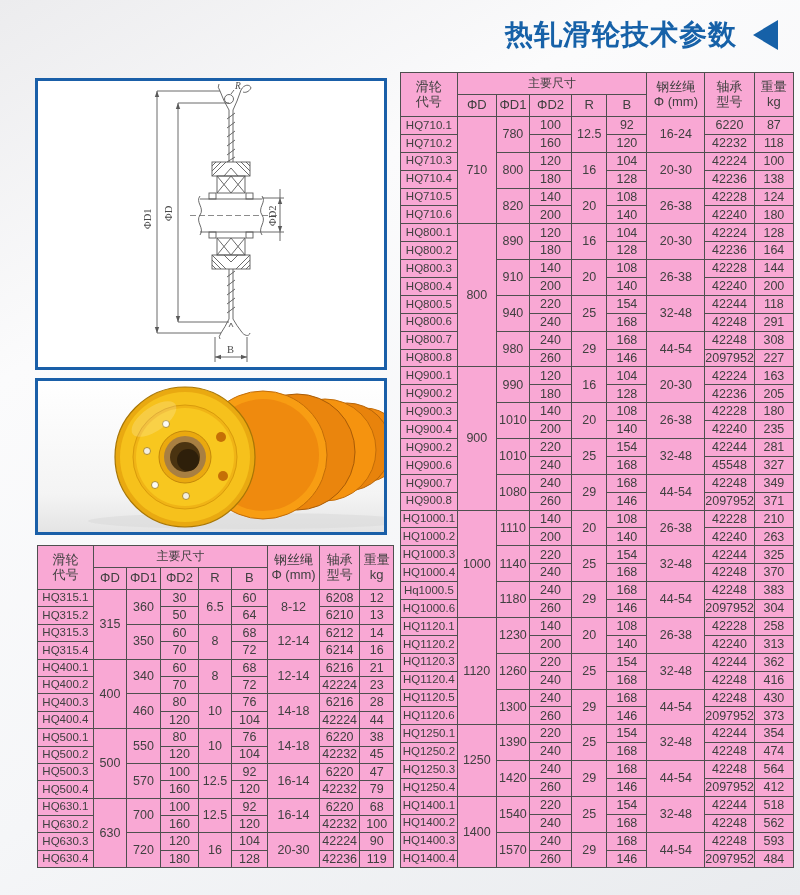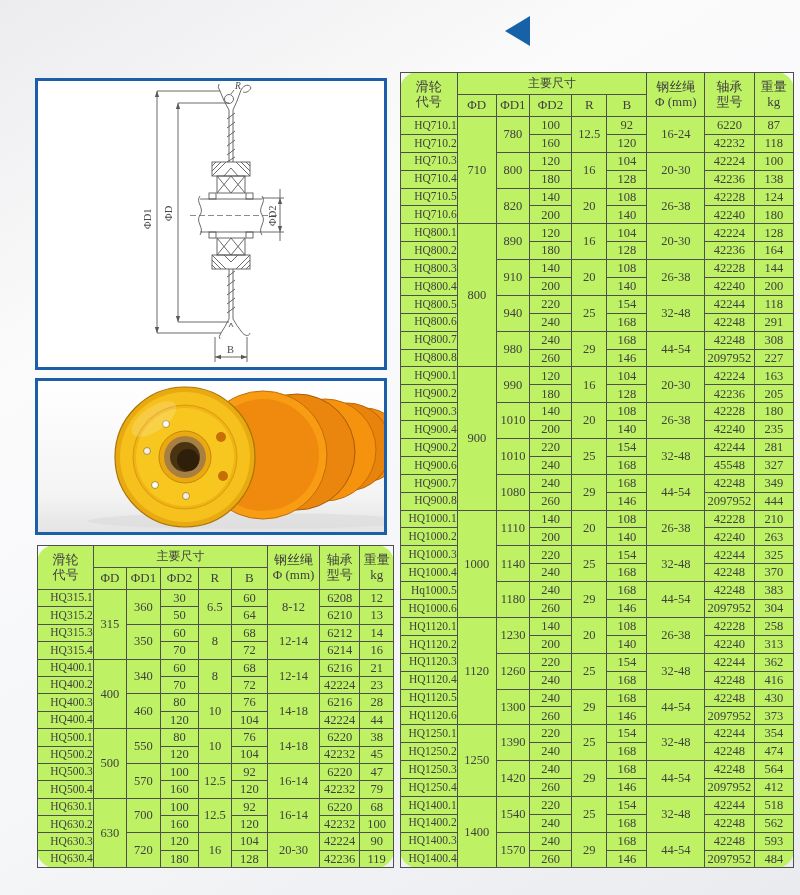--- a/index.html
+++ b/index.html
@@ -12,40 +12,41 @@
   .title-row{position:absolute;top:16px;left:505px;display:flex;align-items:center;gap:16px;}
   .title-text{font-size:28px;font-weight:600;color:#1661a8;letter-spacing:1px;
     font-family:"Liberation Sans",sans-serif;}
   .title-arrow{width:0;height:0;border-top:15px solid transparent;border-bottom:15px solid transparent;
     border-right:25px solid #1661a8;}
   
   .frame{position:absolute;background:#ffffff;border:3px solid #1a5fa8;box-sizing:border-box;}
   .draw-box{left:35px;top:78px;width:352px;height:292px;}
   .photo-box{left:35px;top:378px;width:352px;height:157px;overflow:hidden;}
   
-  table.spec{border-collapse:collapse;table-layout:fixed;background:#bef264;
-    font-family:Liberation Serif, serif;color:#404040;border-radius:18px;}
+  table.spec{border-collapse:collapse;table-layout:fixed;background:#f9a8d4;
+    font-family:Liberation Sans, sans-serif;color:#404040;}
   table.spec td,table.spec th{border:1px solid #4f4f4f;text-align:center;vertical-align:middle;
     padding:0;font-weight:400;overflow:hidden;white-space:nowrap;}
   table.spec th{font-size:13px;line-height:1.15;}
   table.spec .hdr-main{font-size:12px;}
   .right-table{position:absolute;left:400px;top:72px;}
   .left-table{position:absolute;left:37px;top:545px;}
   .right-table table{width:394px;}
   .left-table table{width:357px;}
   .right-table td{height:16.9px;font-size:12.5px;line-height:1;}
   .left-table td{height:16.4px;font-size:12.5px;line-height:1;}
-  table.spec td:first-child{font-size:11.5px;text-align:right;}
+  table.spec td:first-child{font-size:11.5px;}
   table.spec th{height:21px;}
   svg text{font-family:"Liberation Serif",serif;fill:#4a4a4a;}
 </style>
 </head>
 <body>
 
 <div class="title-row">
+  <div class="title-text">热轧滑轮技术参数</div>
   <div class="title-arrow"></div>
 </div>
 
 <div class="frame draw-box">
   <svg width="346" height="286" viewBox="0 0 346 286">
     <g stroke="#5a5a5a" stroke-width="0.9" fill="none">
 
       <line x1="119" y1="10" x2="119" y2="252"></line>
       <line x1="119" y1="10" x2="182" y2="10"></line>
       <line x1="119" y1="252" x2="183" y2="252"></line>
@@ -373,21 +374,21 @@
           <td>168</td>
           <td rowspan="2">44-54</td>
           <td>42248</td>
           <td>349</td>
         </tr>
         <tr>
           <td>HQ900.8</td>
           <td>260</td>
           <td>146</td>
           <td>2097952</td>
-          <td>444</td>
+          <td>371</td>
         </tr>
         <tr>
           <td>HQ1000.1</td>
           <td rowspan="6">1000</td>
           <td rowspan="2">1110</td>
           <td>140</td>
           <td rowspan="2">20</td>
           <td>108</td>
           <td rowspan="2">26-38</td>
           <td>42228</td>

